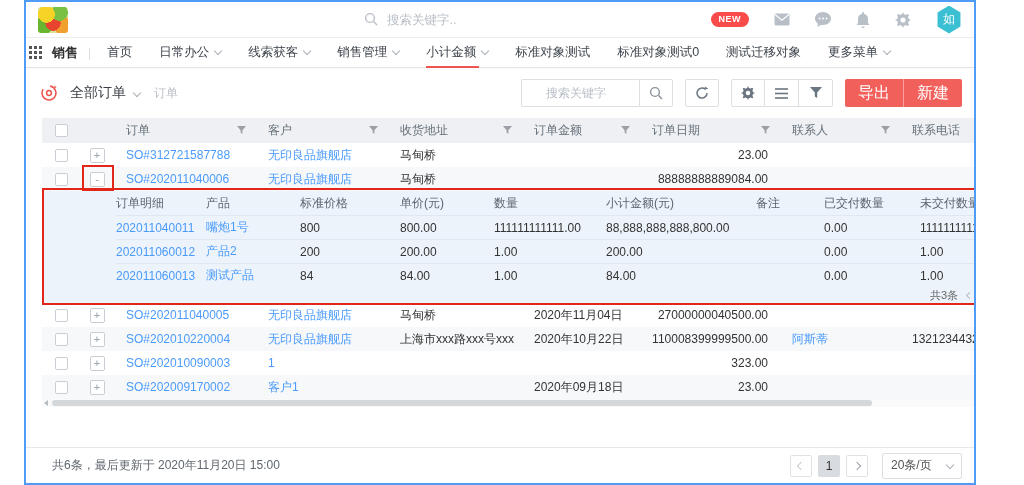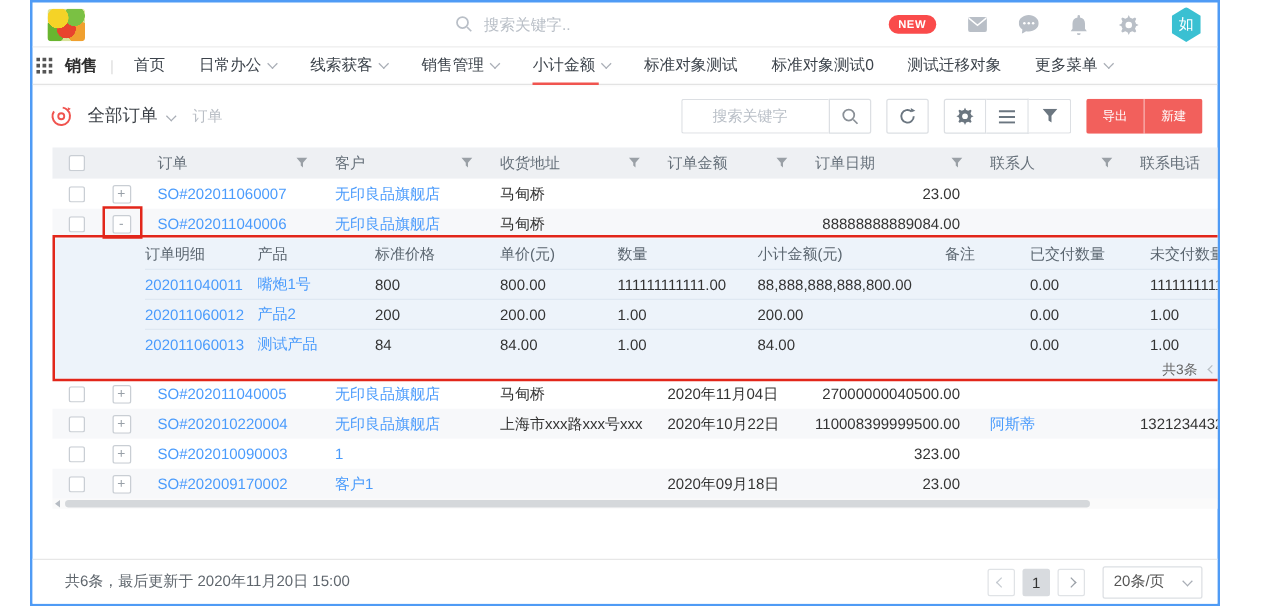--- a/index.html
+++ b/index.html
@@ -46,21 +46,21 @@
   .search-box input::placeholder { color:#b9bfc7; }
   .tb-btn { width:34px; height:28px; border:1px solid #dcdfe3; background:#fff; display:flex; align-items:center; justify-content:center; cursor:pointer; padding:0; }
   .search-btn { border-radius:0 2px 2px 0; }
   .refresh-btn { margin-left:12px; border-radius:2px; }
   .btn-group { display:flex; margin-left:12px; }
   .btn-group .tb-btn { border-radius:0; }
   .btn-group .tb-btn:first-child { border-radius:2px 0 0 2px; }
   .btn-group .tb-btn:last-child { border-radius:0 2px 2px 0; }
   .btn-group .tb-btn + .tb-btn { border-left:none; }
   .red-group { display:flex; margin-left:12px; border-radius:2px; overflow:hidden; }
-  .red-btn { height:28px; padding:0 13px; background:#f2605c; color:#fff; font-size:10px; display:flex; align-items:center; border:none; cursor:pointer; font-family:inherit;text-align:right; }
+  .red-btn { height:28px; padding:0 13px; background:#f2605c; color:#fff; font-size:16px; display:flex; align-items:center; border:none; cursor:pointer; font-family:inherit;text-align:right; }
   .red-btn + .red-btn { border-left:1px solid rgba(255,255,255,.4); }
 
   
   .table-wrap { --cols:38px 34px 142px 132px 134px 118px 140px 120px 80px 44px;
       margin:10px 0 0 16px; width:990px; position:relative; }
   .thead { display:grid; grid-template-columns:var(--cols); width:982px; background:#eef0f3; height:25px; align-items:center; color:#66707a; }
   .hcell { display:flex; align-items:center; justify-content:space-between; padding:0 10px 0 12px; white-space:nowrap; }
   .trow { display:grid; grid-template-columns:var(--cols); width:982px; height:24px; align-items:center; background:#fff; }
   .trow.alt { background:#f7f8fa; }
   .cell { padding:0 12px; white-space:nowrap; overflow:hidden; }
@@ -313,21 +313,21 @@
         </div>
     </div>
 
     <div class="trow">
       <div class="cell c-center">
           <span class="cb"></span>
         </div>
       <div class="cell c-center">
           <button class="expander">+</button>
         </div>
-      <div class="cell"><a class="link">SO#202011060007</a></div>
+      <div class="cell"><a class="link">SO#312721587788</a></div>
       <div class="cell"><a class="link">无印良品旗舰店</a></div>
       <div class="cell">马甸桥</div>
       <div class="cell"></div>
       <div class="cell c-amt">23.00</div>
       <div class="cell"><a class="link"></a></div>
       <div class="cell c-phone"></div>
       <div class="cell pencil">
           <svg width="12" height="12" viewBox="0 0 14 14">
             <path d="M1 13l.9-3.4L10.6 1a1.2 1.2 0 0 1 1.7 0l.7.7a1.2 1.2 0 0 1 0 1.7L4.3 12.1z" fill="#49525b"></path>
           </svg>

